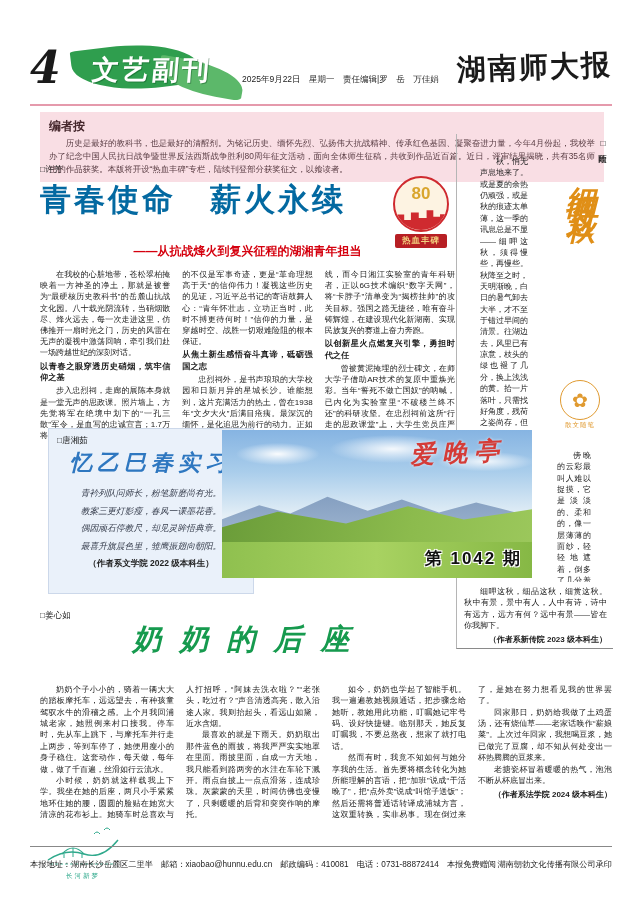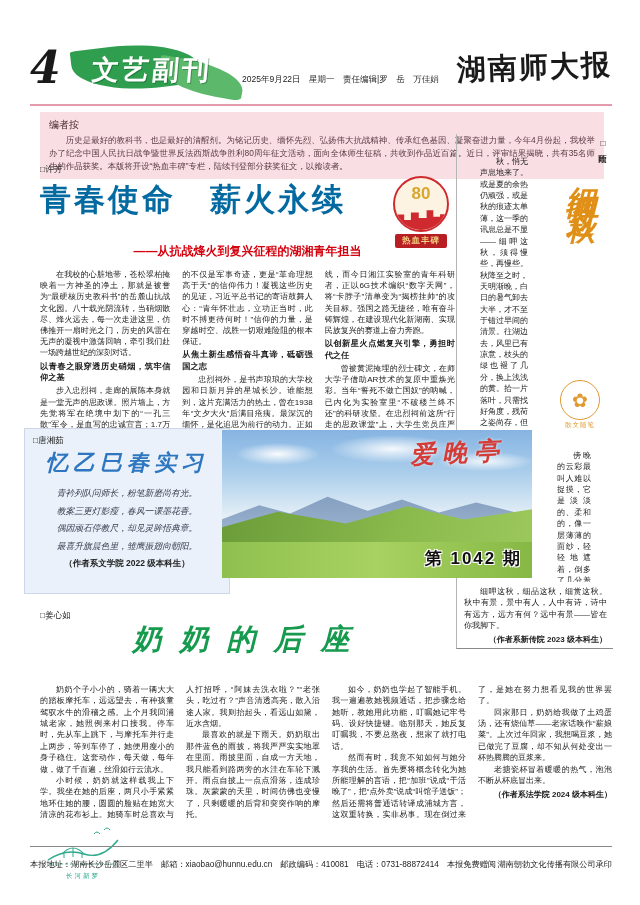--- a/index.html
+++ b/index.html
@@ -12,21 +12,21 @@
   .masthead{left:30px;top:46px;width:582px;height:56px;}
   .page-num{left:0;top:0;font-family:"DejaVu Serif",serif;font-style:italic;font-weight:bold;font-size:44px;line-height:1;z-index:3;}
   .leaf1{left:42px;top:-2px;width:128px;height:46px;background:#2f9e4e;border-radius:4% 70% 10% 70%;transform:rotate(-7deg);z-index:1;}
   .leaf2{left:128px;top:16px;width:86px;height:32px;background:#5cb86a;border-radius:4% 70% 10% 70%;transform:rotate(10deg);z-index:1;}
   .section-title{left:62px;top:6px;z-index:2;color:#fff;font-size:27px;font-weight:bold;letter-spacing:3px;transform:skewX(-5deg);text-shadow:1px 1px 0 rgba(0,60,20,.35);}
   .date-line{left:212px;top:28px;font-size:8.5px;color:#222;white-space:nowrap;z-index:2;}
   .paper-name{right:0;top:2px;font-family:"DejaVu Serif",serif;font-weight:bold;font-size:29px;letter-spacing:2px;transform:rotate(-2deg);}
   .head-rule{left:30px;top:104px;width:582px;height:2px;background:#e59aac;}
   
   .editor-note{left:40px;top:112px;width:546px;background:#f9dee4;padding:6px 9px;}
-  .editor-label{font-size:10px;font-weight:normal;color:#46282d;}
+  .editor-label{font-size:12px;font-weight:bold;color:#46282d;}
   .editor-body{font-size:8.4px;line-height:1.55;color:#5a3d44;text-align:justify;text-indent:2em;margin-top:2px;}
   
   .lead{left:40px;top:164px;width:415px;}
   .lead-author{font-size:8.5px;color:#222;}
   .lead-title{text-align:left;color:#0369a1;font-size:31px;font-weight:900;letter-spacing:3px;margin-top:3px;}
   .lead-subtitle{text-align:center;color:#d5000e;font-size:12px;font-weight:bold;margin-top:22px;}
   .badge{right:4px;top:12px;width:60px;text-align:center;z-index:2;}
   .badge-circle{width:52px;height:52px;border-radius:50%;border:2px solid #cf2a2f;background:#fdf3e2;position:relative;overflow:hidden;margin:0 auto;}
   .badge-num{position:absolute;top:6px;left:0;right:0;font-weight:900;font-size:17px;color:#d9a62e;}
   .badge-wall{position:absolute;bottom:0;left:-2px;right:-2px;height:22px;background:#cf2a2f;
@@ -43,21 +43,21 @@
   .autumn-strip{right:2px;top:4px;width:62px;height:294px;}
   .autumn-author{right:2px;top:0;writing-mode:vertical-rl;font-size:8.5px;color:#222;}
   .autumn-title{left:12px;top:26px;writing-mode:vertical-rl;font-size:29px;font-weight:bold;color:#e08f17;letter-spacing:9px;font-family:"DejaVu Serif",serif;font-style:italic;}
   .stamp{left:8px;bottom:2px;width:46px;text-align:center;color:#e09a30;}
   .stamp-circle{width:38px;height:38px;border-radius:50%;border:1.5px solid #e09a30;margin:0 auto;display:flex;align-items:center;justify-content:center;font-size:19px;color:#e09a30;}
   .stamp-label{font-size:6.5px;letter-spacing:1px;margin-top:1px;}
   .autumn-colB{left:84px;top:300px;width:66px;height:148px;font-size:8px;line-height:1.42;text-align:justify;overflow:hidden;}
   .autumn-ending{left:7px;top:452px;width:143px;font-size:8px;line-height:1.42;text-align:justify;}
   .autumn-ending p{margin:0;text-indent:2em;}
   
-  .poem{left:24px;top:428px;width:206px;height:166px;background:#eaf1fa;border:1px solid #ccd8ea;box-sizing:border-box;}
+  .poem{left:48px;top:428px;width:206px;height:166px;background:#eaf1fa;border:1px solid #ccd8ea;box-sizing:border-box;}
   .poem-author{left:8px;top:6px;font-size:8.5px;}
   .poem-title{text-align:center;margin-top:19px;color:#2e77c0;font-size:22px;font-weight:bold;letter-spacing:5px;font-family:"DejaVu Serif",serif;font-style:italic;}
   .poem-lines{margin-top:7px;text-align:center;font-size:8.8px;line-height:2.0;color:#3a4150;font-style:italic;}
   .poem-credit{text-align:center;font-weight:bold;font-size:8.5px;margin-top:3px;color:#222;}
   
   .photo{left:222px;top:430px;width:310px;height:148px;overflow:hidden;background:linear-gradient(#86b4e2 0%,#a9cdeb 28%,#d8e8f4 52%,#ecf3f8 62%);}
   .clouds{left:0;top:4px;right:0;height:50px;
     background:
       radial-gradient(ellipse 60px 16px at 18% 40%, rgba(255,255,255,.95), rgba(255,255,255,0) 70%),
       radial-gradient(ellipse 90px 20px at 55% 30%, rgba(255,255,255,.9), rgba(255,255,255,0) 70%),

